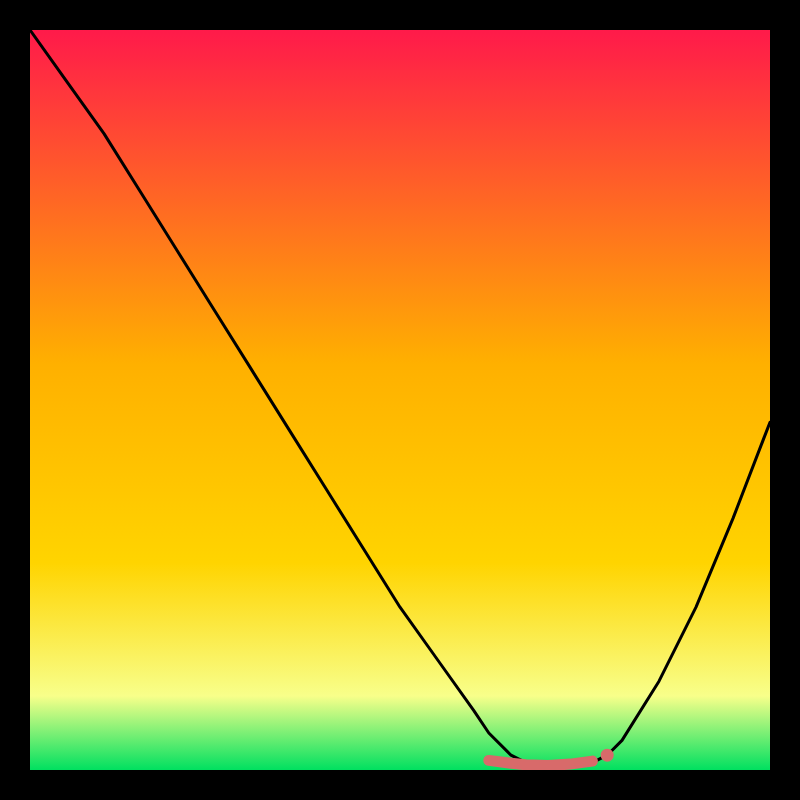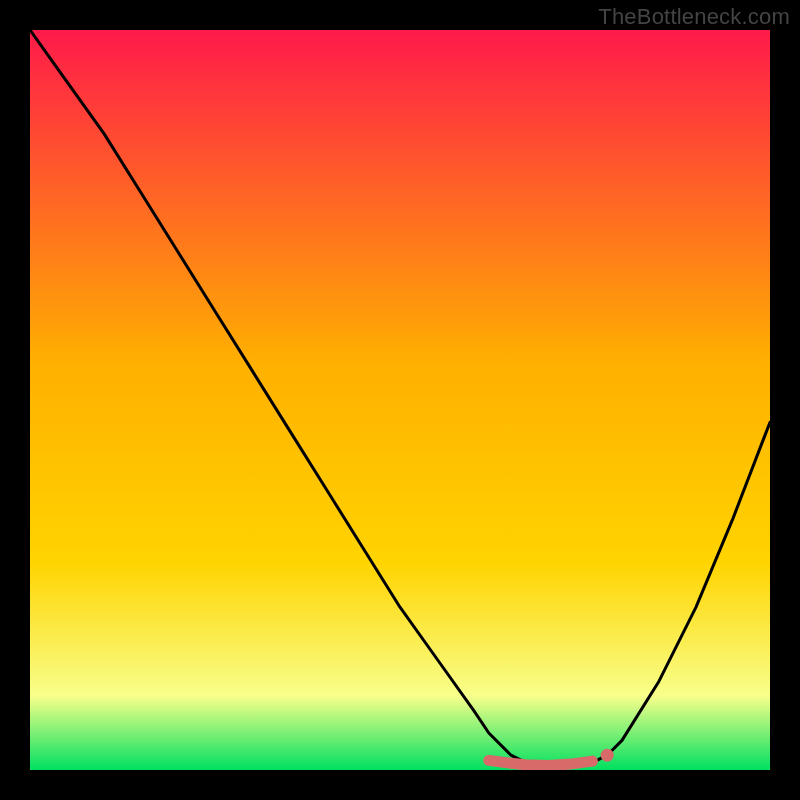--- a/index.html
+++ b/index.html
@@ -37,21 +37,20 @@
   svg {
     display: block;
     width: 740px;
     height: 740px;
   }
 </style>
 </head>
 <body>
 
 <div class="frame">
-  <div class="watermark">TheBottleneck.com</div>
 
   <div class="plot-wrap">
     <svg viewBox="0 0 740 740">
       <defs>
         <linearGradient id="bg-grad" x1="0" y1="0" x2="0" y2="1">
           <stop id="g0" offset="0%" stop-color="#ff1a4a"></stop>
           <stop id="g1" offset="45%" stop-color="#ffb000"></stop>
           <stop id="g2" offset="72%" stop-color="#ffd400"></stop>
           <stop id="g3" offset="90%" stop-color="#f8ff8a"></stop>
           <stop id="g4" offset="100%" stop-color="#00e060"></stop>

